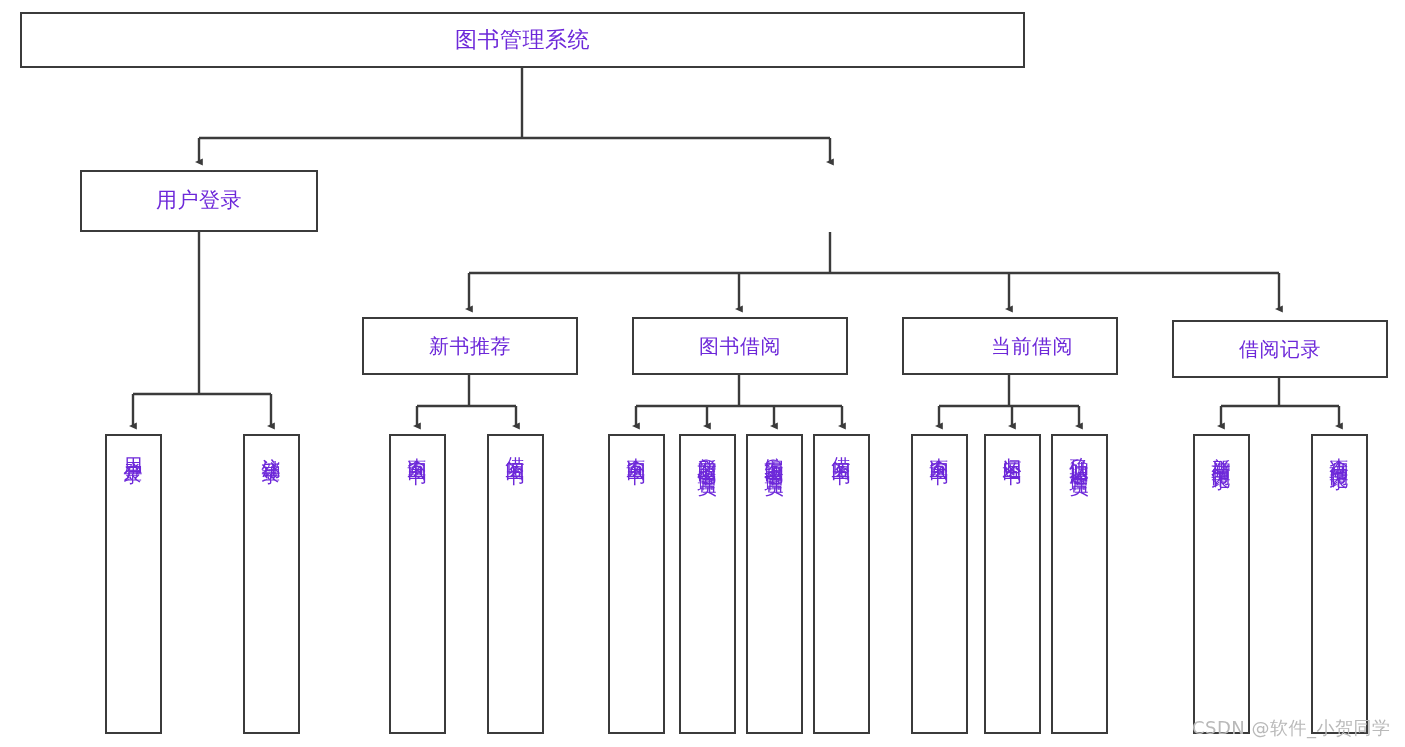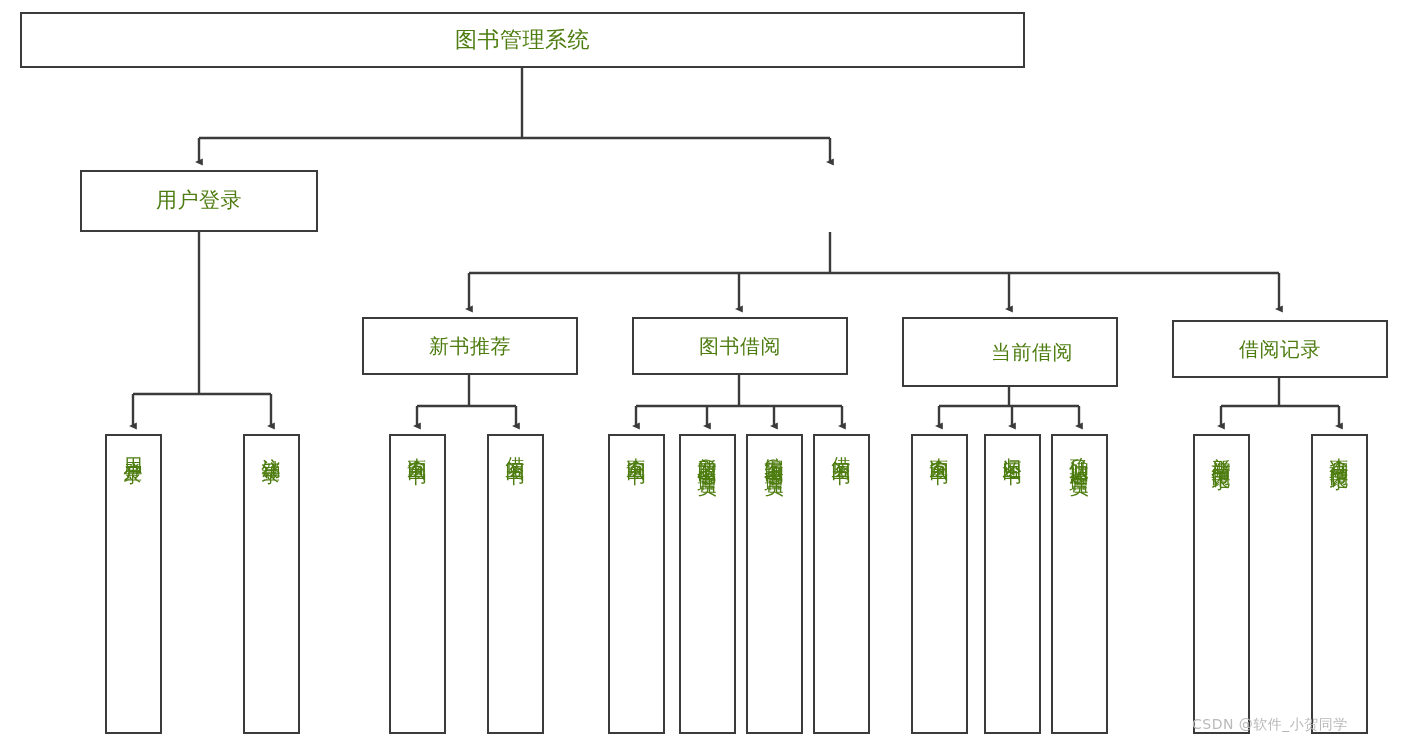--- a/index.html
+++ b/index.html
@@ -26,21 +26,21 @@
     pointer-events: none;
   }
   .node {
     position: absolute;
     box-sizing: border-box;
     background: #ffffff;
     border: 2px solid #3b3b3b;
     display: flex;
     align-items: center;
     justify-content: center;
-    color: #4d7c0f;
+    color: #6d28d9;
   }
   .node .label {
     display: block;
     text-align: center;
     line-height: 1.12;
     letter-spacing: 0.5px;
   }
   .node.h .label {
     writing-mode: horizontal-tb;
   }
@@ -63,21 +63,21 @@
   }
   .node.lvl3 {
     font-size: 20px;
   }
   .node.leaf {
     font-size: 19px;
   }
   .watermark {
     position: absolute;
     color: #b9b9b9;
-    font-size: 14px;
+    font-size: 18px;
     white-space: nowrap;
     letter-spacing: 0.5px;
   }
 </style>
 </head>
 <body>
 
 <div id="canvas">
 
   <svg id="edges" viewBox="0 0 1405 747" xmlns="http://www.w3.org/2000/svg">
@@ -152,21 +152,21 @@
 
 
   <div class="node lvl3 h" style="left:362px;top:317px;width:216px;height:58px;">
     <span class="label">新书推荐</span>
   </div>
 
   <div class="node lvl3 h" style="left:632px;top:317px;width:216px;height:58px;">
     <span class="label">图书借阅</span>
   </div>
 
-  <div class="node lvl3 h" style="left:902px;top:317px;width:216px;height:70px;padding-left:44px;">
+  <div class="node lvl3 h" style="left:902px;top:317px;width:216px;height:58px;padding-left:44px;">
     <span class="label">当前借阅</span>
   </div>
 
   <div class="node lvl3 h" style="left:1172px;top:320px;width:216px;height:58px;">
     <span class="label">借阅记录</span>
   </div>
 
   <div class="node leaf v" style="left:105px;top:434px;width:57px;height:300px;">
     <span class="label">用户登录</span>
   </div>

